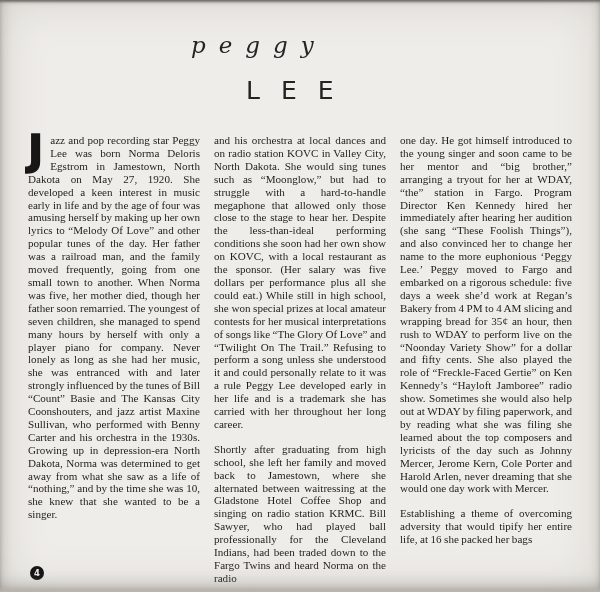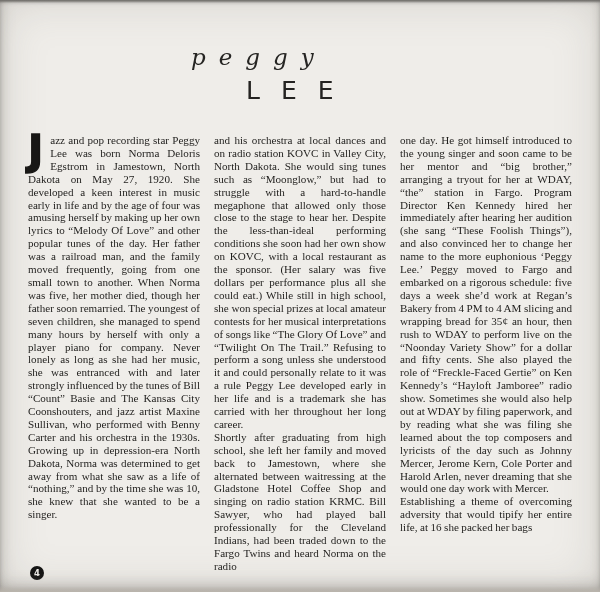--- a/index.html
+++ b/index.html
@@ -40,21 +40,21 @@
     left: 0; bottom: 0;
     width: 100%; height: 6px;
     background: linear-gradient(rgba(150,145,138,0), #b9b4ac);
     z-index: 6;
   }
 
   
   .title-script {
     position: absolute;
     left: 191px;
-    top: 44px;
+    top: 32px;
     font-family: "DejaVu Serif", serif;
     font-style: italic;
     font-size: 23px;
     letter-spacing: 13px;
     color: #262523;
   }
   .title-main {
     position: absolute;
     left: 246px;
     top: 76px;
@@ -82,20 +82,21 @@
     margin: 0;
     font-size: 11.1px;
     line-height: 12.9px;
     text-align: justify;
     hyphens: auto;
     -webkit-hyphens: auto;
     word-spacing: -0.3px;
     color: #1f1e1c;
   }
   .column p + p {
+    margin-top: 12px;
   }
   .dropcap {
     float: left;
     font-family: "DejaVu Sans", sans-serif;
     font-weight: bold;
     font-size: 41px;
     line-height: 0.76;
     margin: 1px 7px 1px 0;
     letter-spacing: 0;
     color: #181715;

